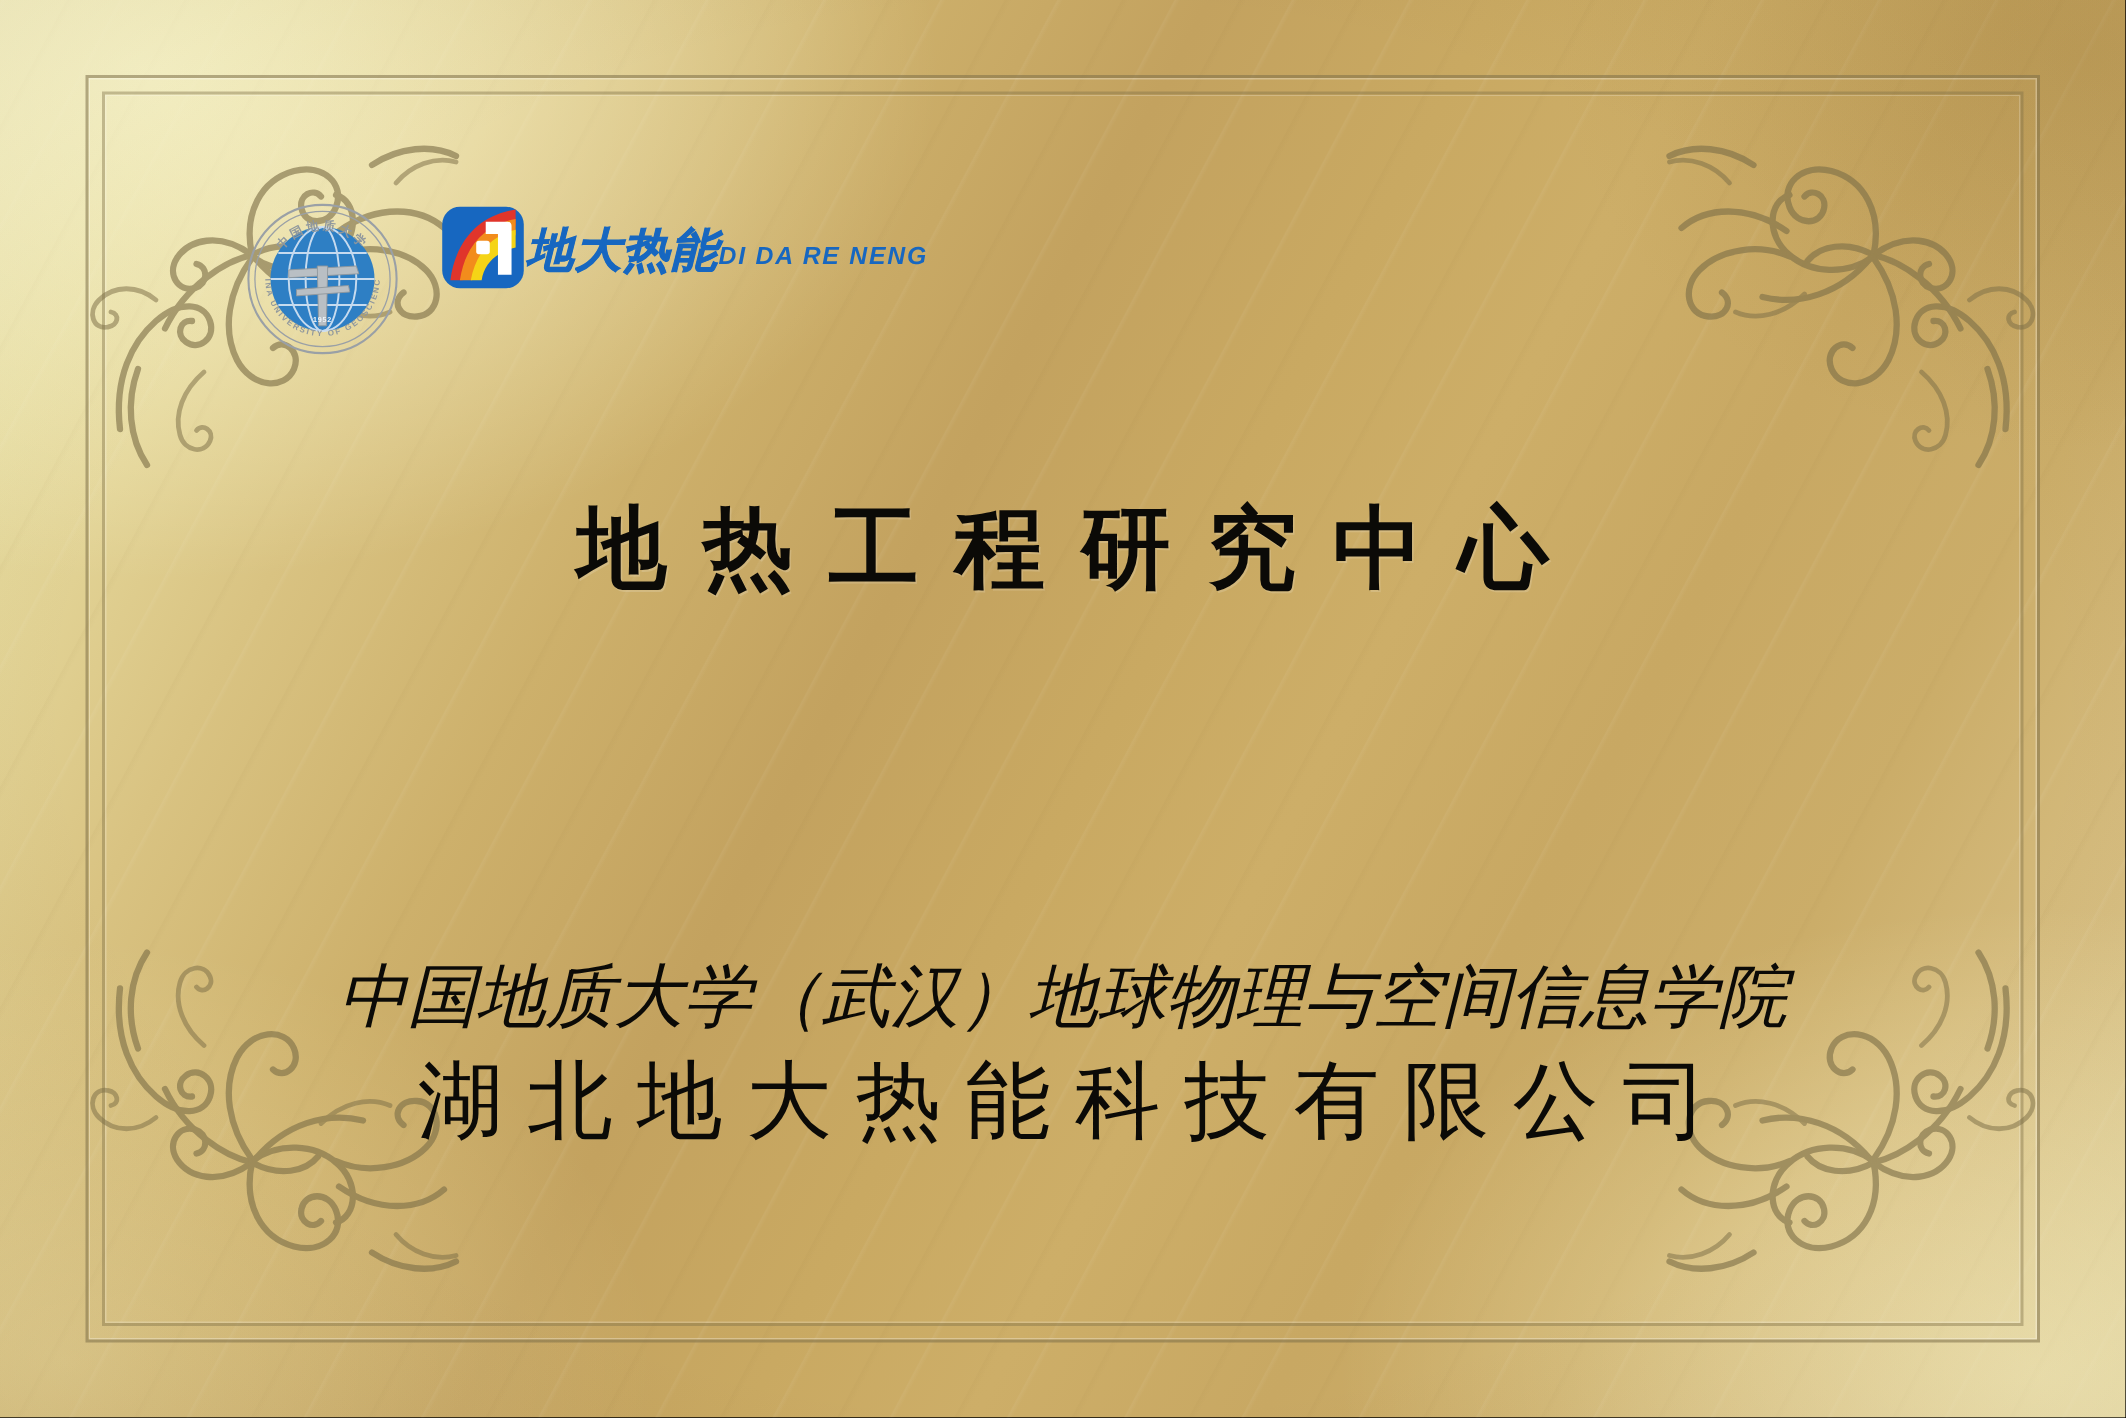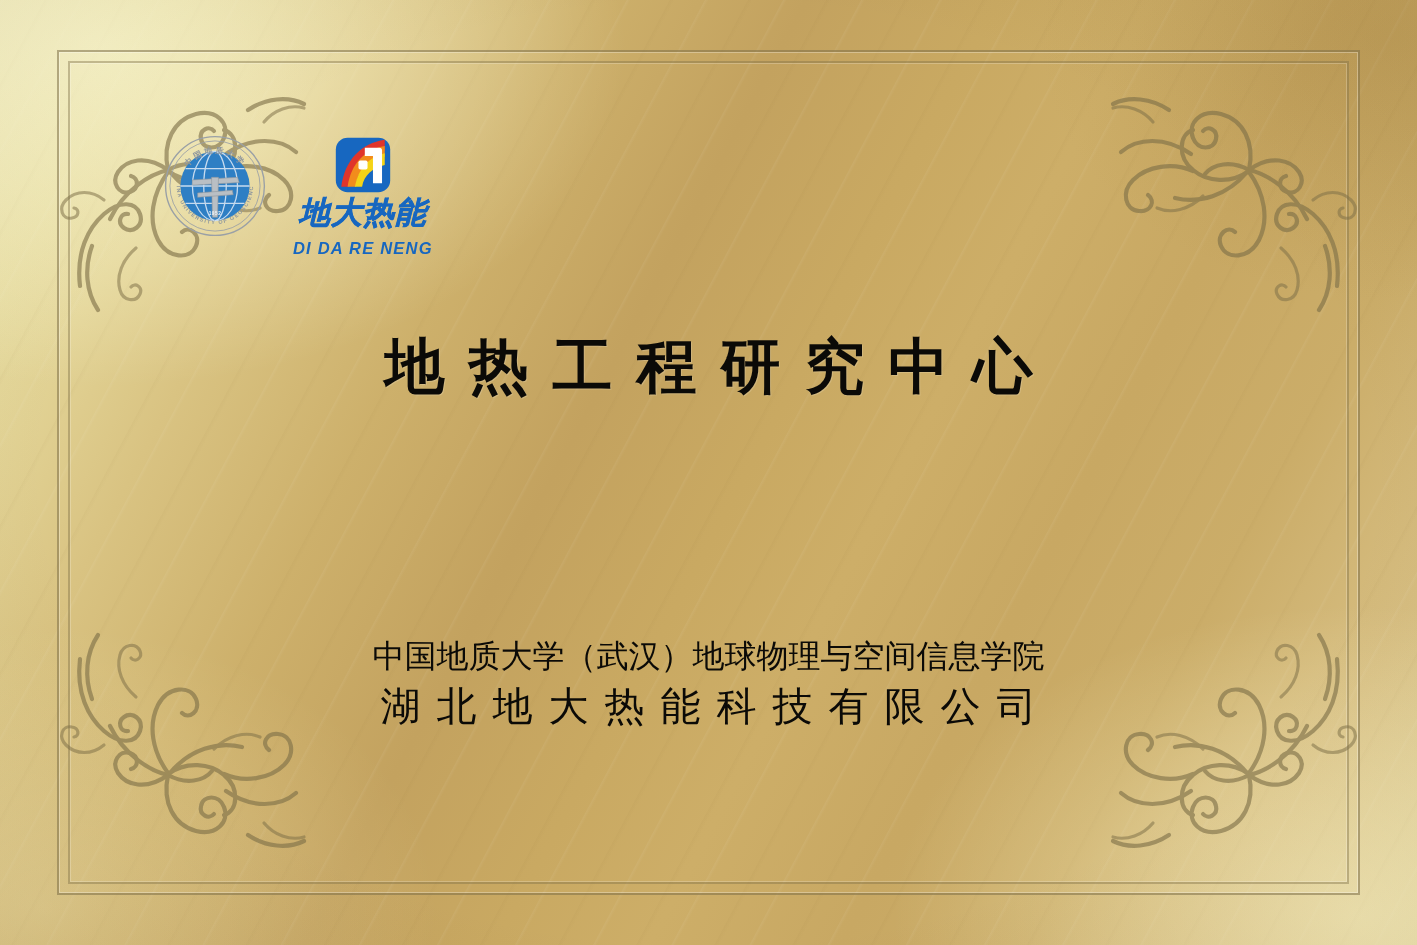--- a/index.html
+++ b/index.html
@@ -94,21 +94,21 @@
     left: 163px;
     top: 134px;
     display: flex;
     align-items: flex-start;
     gap: 26px;
   }
   .cug-logo { width: 104px; height: 104px; display: block; }
 
   .ddrn {
     display: flex;
-    flex-direction: column;
+    flex-direction: row;
     align-items: center;
     margin-top: 2px;
   }
   .ddrn-mark { width: 58px; height: 58px; display: block; }
   .ddrn-cn {
     font-size: 31px;
     font-weight: bold;
     font-style: italic;
     color: #1767c0;
     letter-spacing: 1px;
@@ -147,30 +147,31 @@
 
   
   .subs {
     position: absolute;
     left: 0; right: 0;
     top: 636px;
     text-align: center;
   }
   .sub1 {
     font-family: "DejaVu Sans", "Liberation Sans", sans-serif;
-    font-size: 32px;
+    font-size: 46px;
     font-weight: normal;
     color: #0b0a07;
     letter-spacing: 0px;
     line-height: 1.25;
     white-space: nowrap;
+    font-style: italic;
   }
   .sub2 {
     font-family: "DejaVu Sans", "Liberation Sans", sans-serif;
-    font-size: 40px;
+    font-size: 57px;
     font-weight: normal;
     color: #0b0a07;
     letter-spacing: 16px;
     text-indent: 16px;
     line-height: 1.22;
     margin-top: 6px;
     white-space: nowrap;
   }
 </style>
 </head>

